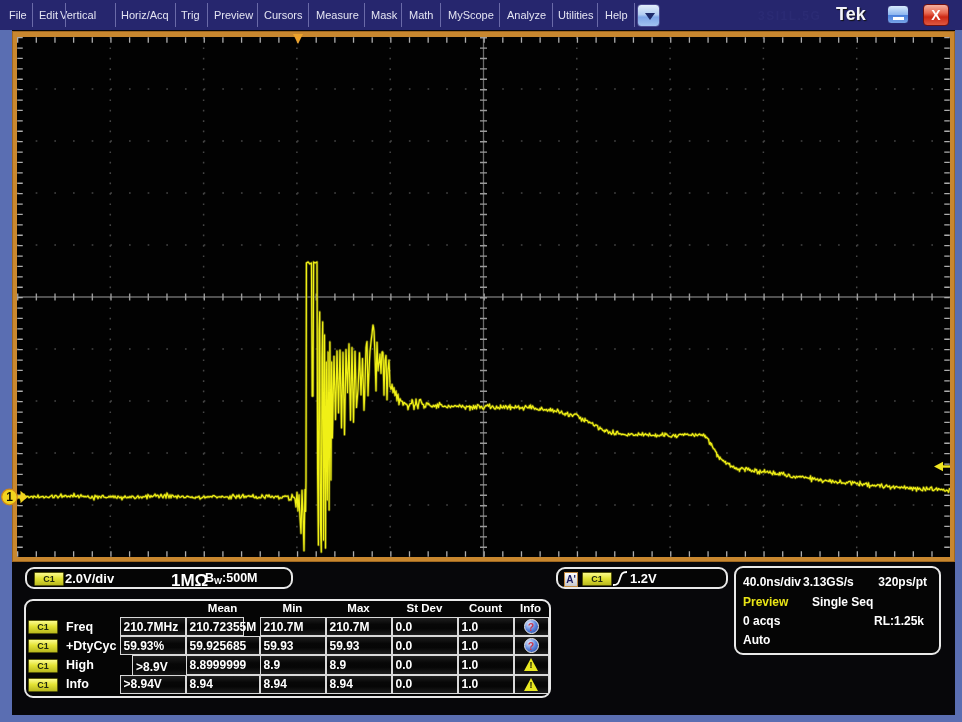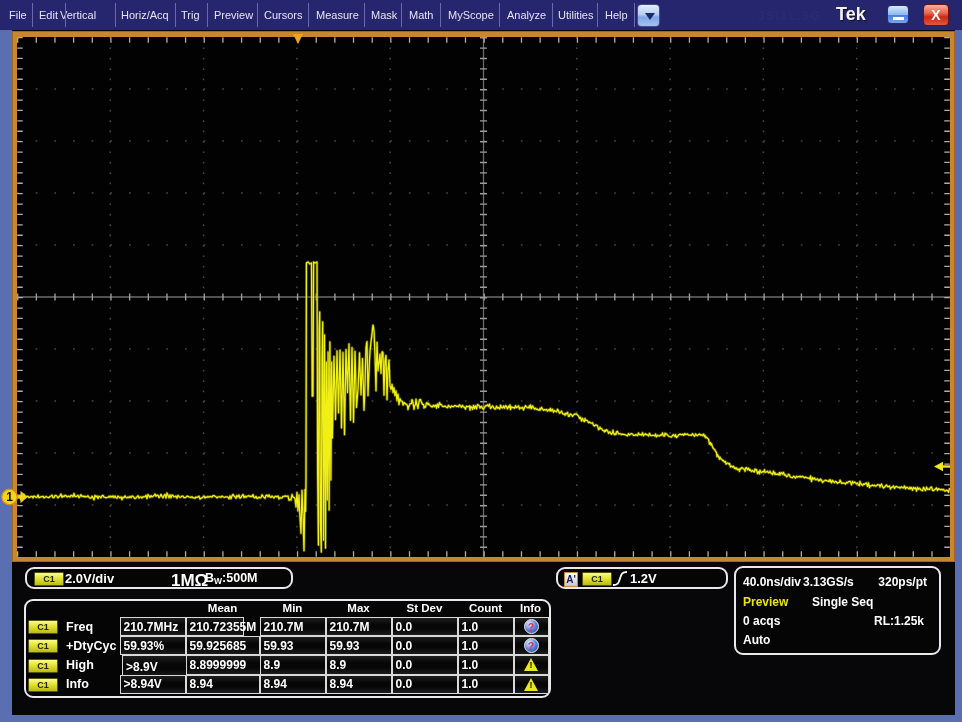--- a/index.html
+++ b/index.html
@@ -189,21 +189,21 @@
 <div class="cell" style="left:185.5px;top:636.2px;width:74.0px;height:19.2px">59.925685</div>
 <div class="cell" style="left:259.5px;top:636.2px;width:66.0px;height:19.2px">59.93</div>
 <div class="cell" style="left:325.5px;top:636.2px;width:66.0px;height:19.2px">59.93</div>
 <div class="cell" style="left:391.5px;top:636.2px;width:66.0px;height:19.2px">0.0</div>
 <div class="cell" style="left:457.5px;top:636.2px;width:56.0px;height:19.2px">1.0</div>
 <div class="cell icell" style="left:513.5px;top:636.2px;width:35.0px;height:19.2px">
     <div class="qicon">?</div>
   </div>
 <div class="pill" style="left:28px;top:658.6px">C1</div>
 <div class="rl" style="left:66px;top:655.4px;height:19.2px">High</div>
-<div class="cell" style="left:122px;top:655.4px;width:66.0px;height:23px">&gt;8.9V</div>
+<div class="cell" style="left:132px;top:655.4px;width:66.0px;height:23px">&gt;8.9V</div>
 <div class="cell" style="left:185.5px;top:655.4px;width:88px;height:19.2px">8.8999999</div>
 <div class="cell" style="left:259.5px;top:655.4px;width:66.0px;height:19.2px">8.9</div>
 <div class="cell" style="left:325.5px;top:655.4px;width:66.0px;height:19.2px">8.9</div>
 <div class="cell" style="left:391.5px;top:655.4px;width:66.0px;height:19.2px">0.0</div>
 <div class="cell" style="left:457.5px;top:655.4px;width:56.0px;height:19.2px">1.0</div>
 <div class="cell icell" style="left:513.5px;top:655.4px;width:35.0px;height:19.2px">
     <div class="wicon">
       <div class="wtri"></div>
       <span>!</span>
     </div>

